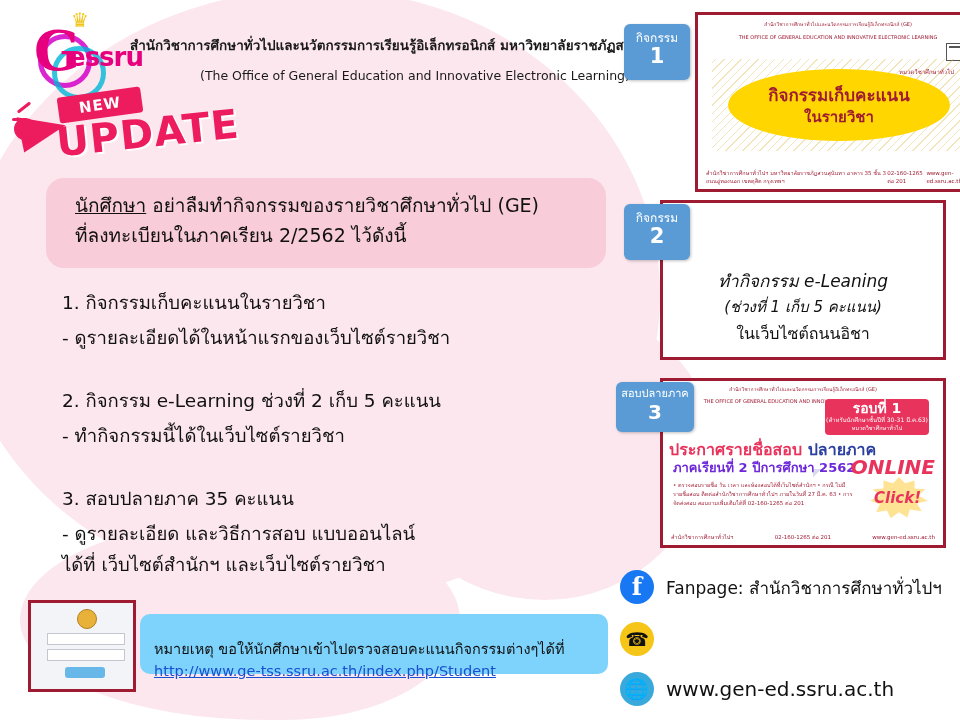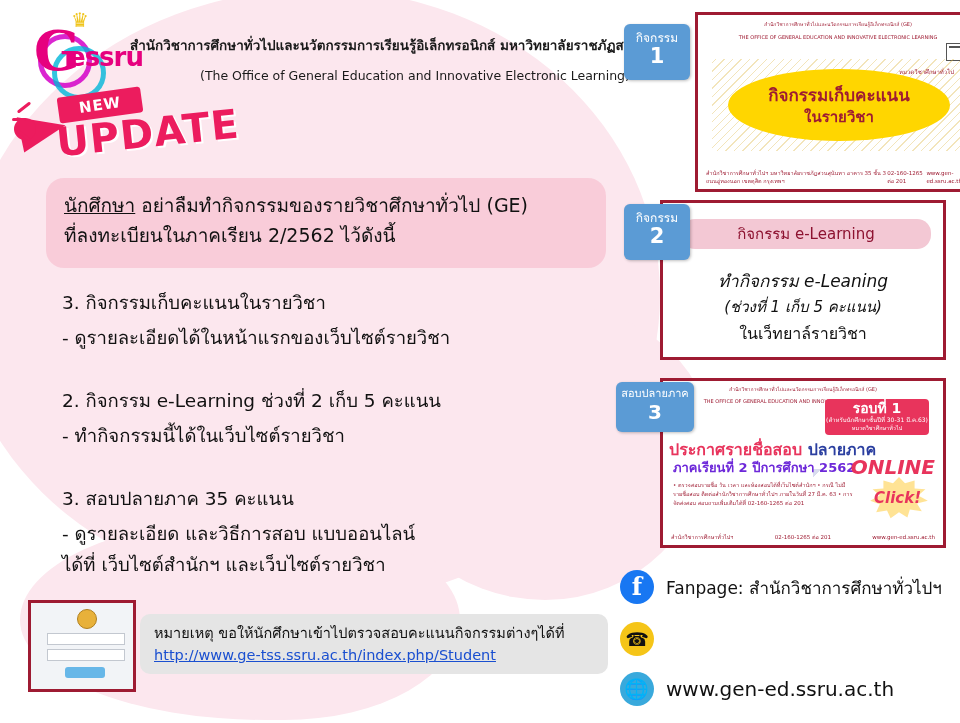--- a/index.html
+++ b/index.html
@@ -89,37 +89,37 @@
     position:absolute;left:42px;top:18px;font-size:40px;font-weight:bold;
     color:#ec1c5e;letter-spacing:1px;transform:rotate(-6deg);
     font-family:"DejaVu Sans","Liberation Sans",sans-serif;
     text-shadow:2px 2px 0 #ffffff;
   }
 
   
   .callout{
     position:absolute;left:46px;top:178px;width:560px;height:90px;
     background:#f9ccd9;border-radius:18px;z-index:5;
-    padding:12px 18px;box-sizing:border-box;
+    padding:12px 29px;box-sizing:border-box;
   }
   .callout-line1{font-size:19px;color:#111;line-height:30px;}
   .callout-line1 u{text-decoration:underline;}
   .callout-line2{font-size:19px;color:#111;line-height:30px;}
 
   
   .list{position:absolute;left:62px;top:288px;width:560px;z-index:5;}
   .li-head{font-size:18.5px;color:#111;margin-bottom:6px;}
   .li-sub{font-size:18.5px;color:#111;margin-bottom:34px;}
   .li-sub2{font-size:18.5px;color:#111;margin-bottom:2px;}
 
   
   .note{
     position:absolute;left:140px;top:614px;width:468px;height:60px;
-    background:#e5e5e5;border-radius:10px;z-index:5;
-    padding:8px 14px;box-sizing:border-box;
+    background:#7dd3fc;border-radius:10px;z-index:5;
+    padding:24px 14px;box-sizing:border-box;
   }
   .note-l1{font-size:14.5px;color:#111;line-height:22px;}
   .note-l2{font-size:14.5px;color:#1a4fd0;line-height:22px;text-decoration:underline;}
 
   
   .login-thumb{
     position:absolute;left:28px;top:600px;width:108px;height:92px;
     border:3px solid #9e1b32;background:#f2f4f7;z-index:6;box-sizing:border-box;
   }
   .lt-avatar{
@@ -276,21 +276,21 @@
 </div>
 
 <div class="callout">
   <div class="callout-line1">
     <u>นักศึกษา</u><span> อย่าลืมทำกิจกรรมของรายวิชาศึกษาทั่วไป (GE)</span>
   </div>
   <div class="callout-line2">ที่ลงทะเบียนในภาคเรียน 2/2562 ไว้ดังนี้</div>
 </div>
 
 <div class="list">
-  <div class="li-head">3. กิจกรรมเก็บคะแนนในรายวิชา</div>
+  <div class="li-head">1. กิจกรรมเก็บคะแนนในรายวิชา</div>
   <div class="li-sub">- ดูรายละเอียดได้ในหน้าแรกของเว็บไซต์รายวิชา</div>
   <div class="li-head">2. กิจกรรม e-Learning ช่วงที่ 2 เก็บ 5 คะแนน</div>
   <div class="li-sub">- ทำกิจกรรมนี้ได้ในเว็บไซต์รายวิชา</div>
   <div class="li-head">3. สอบปลายภาค 35 คะแนน</div>
   <div class="li-sub2">- ดูรายละเอียด และวิธีการสอบ แบบออนไลน์</div>
   <div class="li-sub2">ได้ที่ เว็บไซต์สำนักฯ และเว็บไซต์รายวิชา</div>
 </div>
 
 <div class="login-thumb">
   <div class="lt-avatar"></div>
@@ -319,24 +319,23 @@
     <span>02-160-1265 ต่อ 201</span>
     <span>www.gen-ed.ssru.ac.th</span>
   </div>
 </div>
 <div class="tab tab1">
   <div class="t1">กิจกรรม</div>
   <div class="t2">1</div>
 </div>
 
 <div class="card card2">
-  <div class="c2-bar">กิจกรรม e-Learning</div>
   <div class="c2-l1">ทำกิจกรรม e-Leaning</div>
   <div class="c2-l2">(ช่วงที่ 1 เก็บ 5 คะแนน)</div>
-  <div class="c2-l3">ในเว็ทยาล์รายวิชา</div>
+  <div class="c2-l3">ในเว็บไซต์ถนนอิชา</div>
 </div>
 <div class="tab tab2">
   <div class="t1">กิจกรรม</div>
   <div class="t2">2</div>
 </div>
 
 <div class="card card3">
   <div class="c3-head">สำนักวิชาการศึกษาทั่วไปและนวัตกรรมการเรียนรู้อิเล็กทรอนิกส์ (GE)</div>
   <div class="c3-head">THE OFFICE OF GENERAL EDUCATION AND INNOVATIVE ELECTRONIC LEARNING</div>
   <div class="c3-round">

